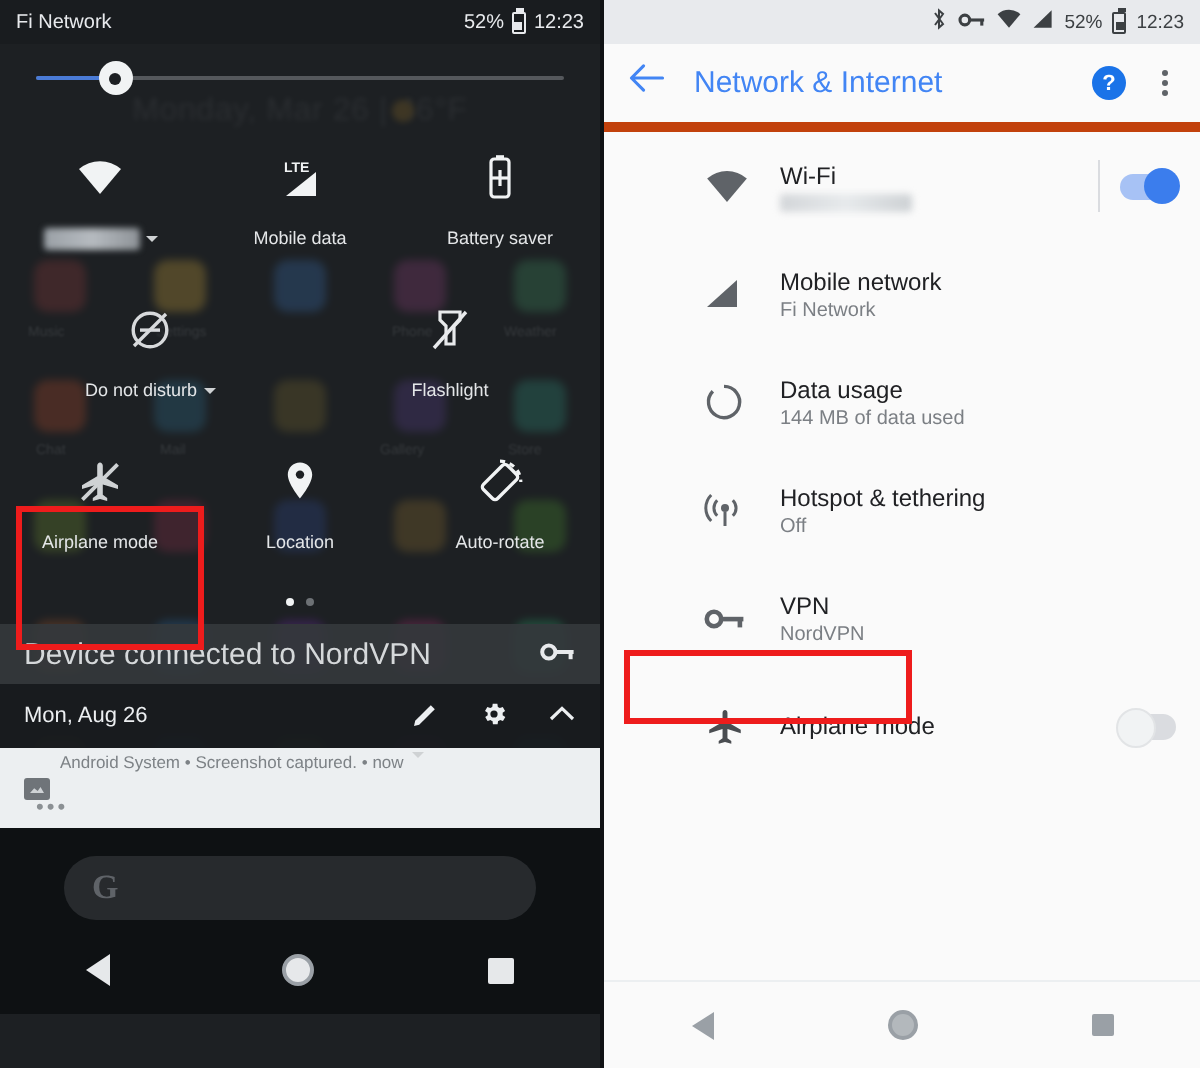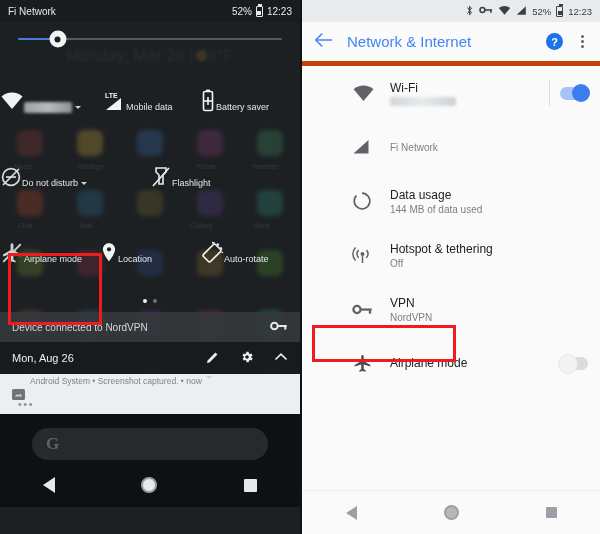--- a/index.html
+++ b/index.html
@@ -72,21 +72,21 @@
     display:flex; align-items:center; justify-content:center;
   }
   .br-knob::after { content:''; width:6px; height:6px; border-radius:50%; background:#1d2023; }
 
   
   .tiles { position: relative; z-index: 5; padding: 6px 0 0; }
   .tile-row { display: flex; }
   .tile {
     position: relative;
     flex: 1 1 0; height: 76px;
-    display: flex; flex-direction: row; align-items: center; justify-content: flex-start;
+    display: flex; flex-direction: column; align-items: center; justify-content: flex-start;
     padding-top: 14px;
   }
   .tile-ico { height: 26px; display:flex; align-items:center; justify-content:center; margin-bottom: 12px; }
   .tile-lbl {
     color: #e4e6e8; font-size: 9px; white-space: nowrap;
     display: flex; align-items: center; gap: 3px;
   }
   .caret-d {
     width:0;height:0;border-left:3px solid transparent;border-right:3px solid transparent;
     border-top:3.5px solid #cfd2d4; display:inline-block;
@@ -101,21 +101,21 @@
   .hl-left { left: 8px; top: 253px; width: 94px; height: 72px; z-index: 9; }
 
   .dots { position: relative; z-index: 5; height: 22px; display:flex; align-items:center; justify-content:center; gap:6px; }
   .dot { width: 4px; height: 4px; border-radius: 50%; background: #f1f3f4; }
   .dot.off { background: #6d7175; }
 
   .vpn-note {
     position: relative; z-index: 5;
     height: 30px; background: rgba(52,56,60,0.92);
     display:flex; align-items:center; justify-content:space-between;
-    padding: 0 12px; color:#d5d8da; font-size: 10px;
+    padding: 0 12px; color:#d5d8da; font-size: 15px;
   }
   .footer-bar {
     position: relative; z-index: 5;
     height: 32px; background: rgba(24,27,30,0.93);
     display:flex; align-items:center; justify-content:space-between;
     padding: 0 12px; color:#eceff1; font-size: 11px;
   }
   .footer-icons { display:flex; align-items:center; gap: 20px; }
 
   .notif-strip {
@@ -500,20 +500,21 @@
         </div>
       </div>
 
       <div class="srow">
         <div class="srow-ico">
           <svg width="20" height="18" viewBox="0 0 20 18">
               <path d="M1.5 15.5 L16.5 15.5 L16.5 2 Z" fill="#5f6368"></path>
             </svg>
         </div>
         <div class="srow-text">
+          <span class="srow-title">Mobile network</span>
           <span class="srow-sub">Fi Network</span>
         </div>
       </div>
 
       <div class="srow">
         <div class="srow-ico">
           <svg width="20" height="20" viewBox="0 0 20 20">
               <path d="M10 2.2 A7.8 7.8 0 1 1 4.4 4.6" fill="none" stroke="#5f6368" stroke-width="1.7"></path>
             </svg>
         </div>

